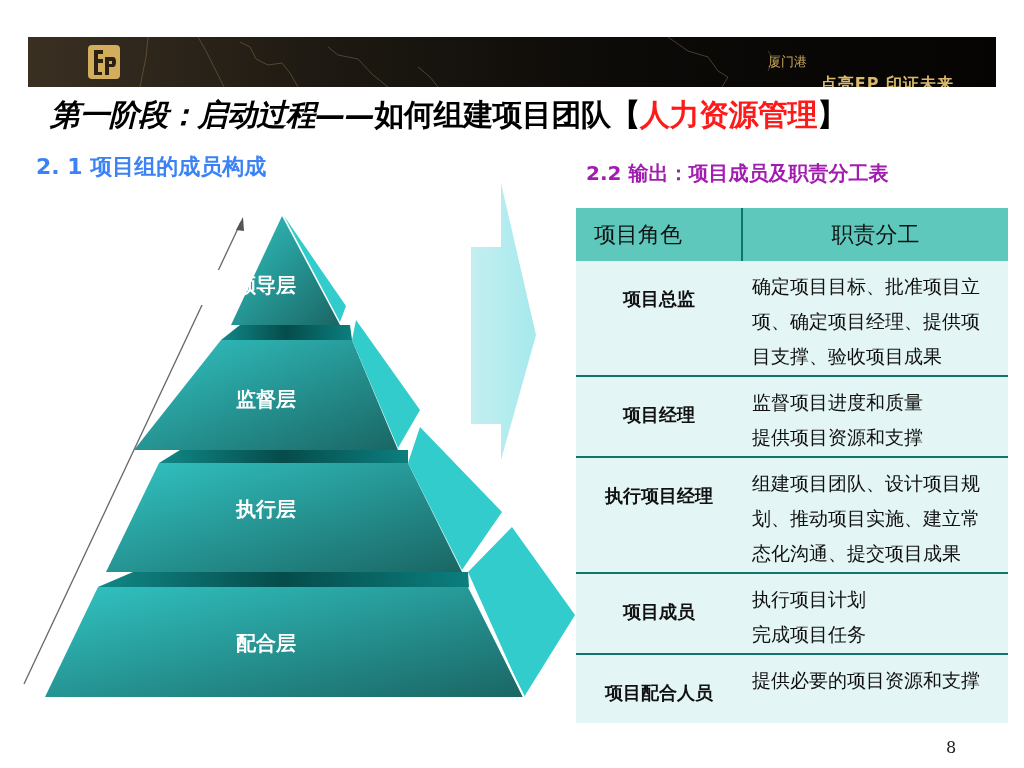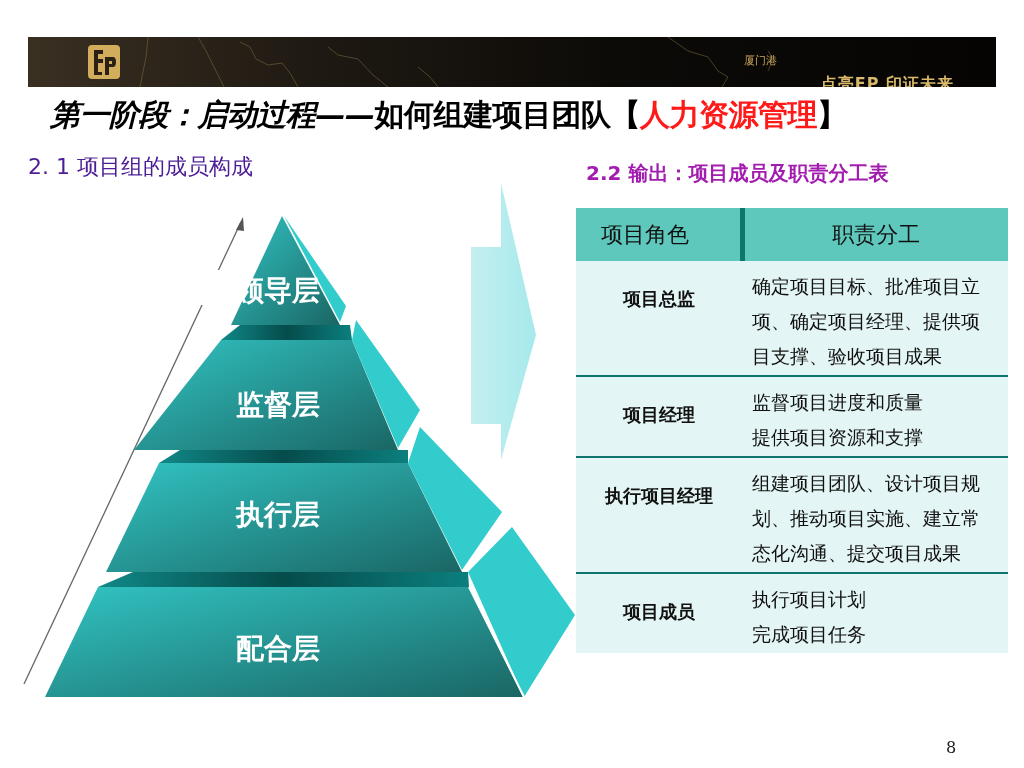--- a/index.html
+++ b/index.html
@@ -4,31 +4,31 @@
 <style>
   html, body { margin:0; padding:0; }
   body { width:1024px; height:768px; position:relative; background:#ffffff; overflow:hidden;
          font-family: "DejaVu Sans", "Liberation Sans", sans-serif; }
   .banner { position:absolute; left:28px; top:37px; width:968px; height:50px;
             background: linear-gradient(90deg, #3a3022 0%, #1e1912 30%, #0d0b08 60%, #050403 100%); overflow:hidden; }
   .banner svg.map { position:absolute; left:0; top:0; }
   .logo { position:absolute; left:60px; top:8px; width:32px; height:34px; background:#d2ad5c; border-radius:4px; }
   .logo svg { position:absolute; left:0; top:0; }
   .slogan { position:absolute; right:42px; top:13px; color:#d8b86a; font-weight:bold; font-size:16px; letter-spacing:1px;margin-top:24px; }
-  .map-label { position:absolute; left:716px; top:16px; color:#c9a55a; font-size:11px; }
+  .map-label { position:absolute; left:740px; top:16px; color:#c9a55a; font-size:13px; }
   .title { position:absolute; left:34px; top:95px; font-size:30px; font-weight:bold; color:#000; white-space:nowrap; letter-spacing:-0.5px;margin-left:16px; }
   .title .it { font-style:italic; }
   .title .red { color:#ff1a1a; }
-  .sub1 { position:absolute; left:28px; top:152px; font-size:22px; font-weight:normal; color:#4c1d95; }
+  .sub1 { position:absolute; left:36px; top:152px; font-size:22px; font-weight:bold; color:#3b82f6; }
   .sub2 { position:absolute; left:586px; top:160px; width:380px; font-size:20px; font-weight:bold; color:#a21caf; line-height:26px; }
   .pyr { position:absolute; left:0; top:0; }
-  .layer-label { position:absolute; color:#fff; font-weight:bold; font-size:28px; white-space:nowrap; }
+  .layer-label { position:absolute; color:#fff; font-weight:bold; font-size:20px; white-space:nowrap; }
   table.duty { position:absolute; left:576px; top:208px; width:432px; border-collapse:collapse; }
   table.duty th { background:#5ec8bd; color:#111; font-weight:normal; font-size:22px; height:53px; text-align:left; padding:0; }
-  table.duty th.c1 { width:130px; padding-left:25px; border-right:5px solid #0f766e; }
+  table.duty th.c1 { width:130px; padding-left:18px; border-right:2px solid #0f766e; }
   table.duty th.c2 { text-align:center; }
   table.duty td { background:#e3f5f4; vertical-align:top; font-size:19px; color:#111; line-height:35px; }
   table.duty tr.r td { border-top:2px solid #0f766e; }
   table.duty td.role { width:130px; text-align:center; font-weight:bold; font-size:18px; line-height:30px; padding-top:23px; }
   table.duty td.duty-text { padding-left:10px; padding-top:8px; padding-right:20px; }
   .page-num { position:absolute; left:946px; top:738px; font-size:16px; color:#222; font-family:"DejaVu Serif", serif; }
 </style>
 </head>
 <body>
 
@@ -136,16 +136,20 @@
     </tr>
     <tr class="r" style="height:110px;">
       <td class="role" style="padding-left:18px;padding-right:18px;">执行项目经理</td>
       <td class="duty-text">组建项目团队、设计项目规划、推动项目实施、建立常态化沟通、提交项目成果</td>
     </tr>
     <tr class="r" style="height:76px;">
       <td class="role">项目成员</td>
       <td class="duty-text" style="white-space:pre-line;">执行项目计划
 完成项目任务</td>
     </tr>
+    <tr class="r" style="height:69px;">
+      <td class="role" style="padding-left:18px;padding-right:18px;">项目配合人员</td>
+      <td class="duty-text">提供必要的项目资源和支撑</td>
+    </tr>
   </tbody>
 </table>
 
 <div class="page-num">8</div>
 
 </body></html>

